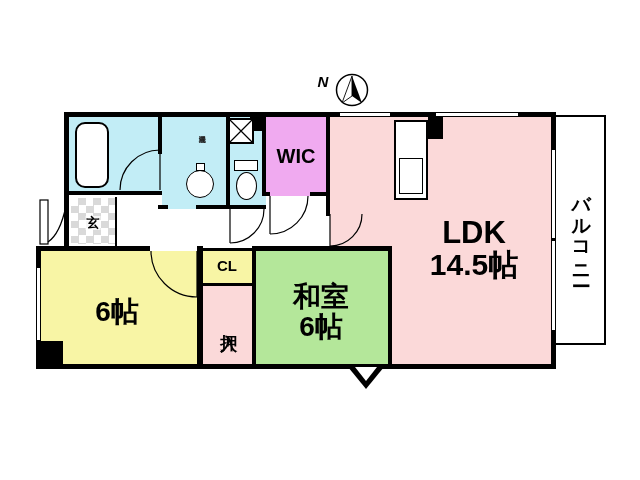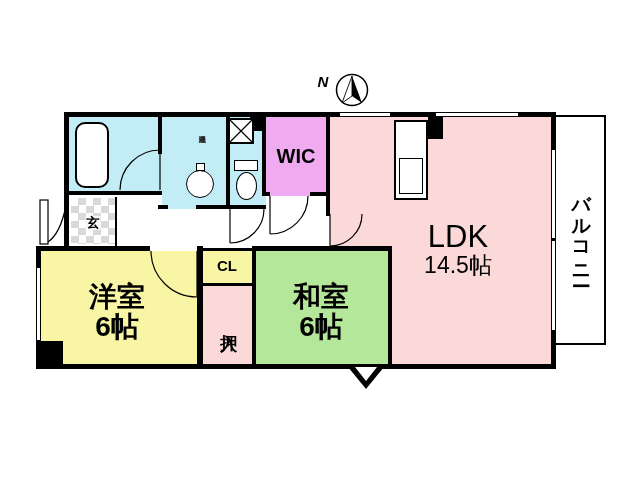--- a/index.html
+++ b/index.html
@@ -110,27 +110,26 @@
     <path d="M 229 119 L 253 143 M 253 119 L 229 143" stroke="#000" stroke-width="1.2" fill="none"></path>
 
     <circle cx="352" cy="90" r="15.5" fill="#fff" stroke="#000" stroke-width="1.5"></circle>
     <polygon points="352,76 362,103 352,96" fill="#000"></polygon>
     <polygon points="352,76 342,103 352,96" fill="#fff" stroke="#000" stroke-width="0.9"></polygon>
 
     <polygon points="348,367 384,367 366,389" fill="#000"></polygon>
     <polygon points="355,367 377,367 366,381" fill="#fff"></polygon>
   </svg>
 
-  <div class="label label-col" style="left:458px;top:249px;font-weight:normal;">
+  <div class="label label-col" style="left:474px;top:249px;font-weight:bold;">
     <span style="font-size:31px;">LDK</span>
-    <span style="font-size:23px;">14.5帖</span>
+    <span style="font-size:30px;">14.5帖</span>
   </div>
 
   <div class="label label-col" style="left:117px;top:312px;font-weight:bold;">
-    <span style="font-size:28px;">洋室</span>
     <span style="font-size:28px;">6帖</span>
   </div>
 
   <div class="label label-col" style="left:321px;top:312px;font-weight:bold;justify-content:space-between;">
     <span style="font-size:28px;">和室</span>
     <span style="font-size:28px;">6帖</span>
   </div>
 
   <div class="label" style="left:296px;top:157px;font-size:20px;font-weight:bold;">WIC</div>
 

